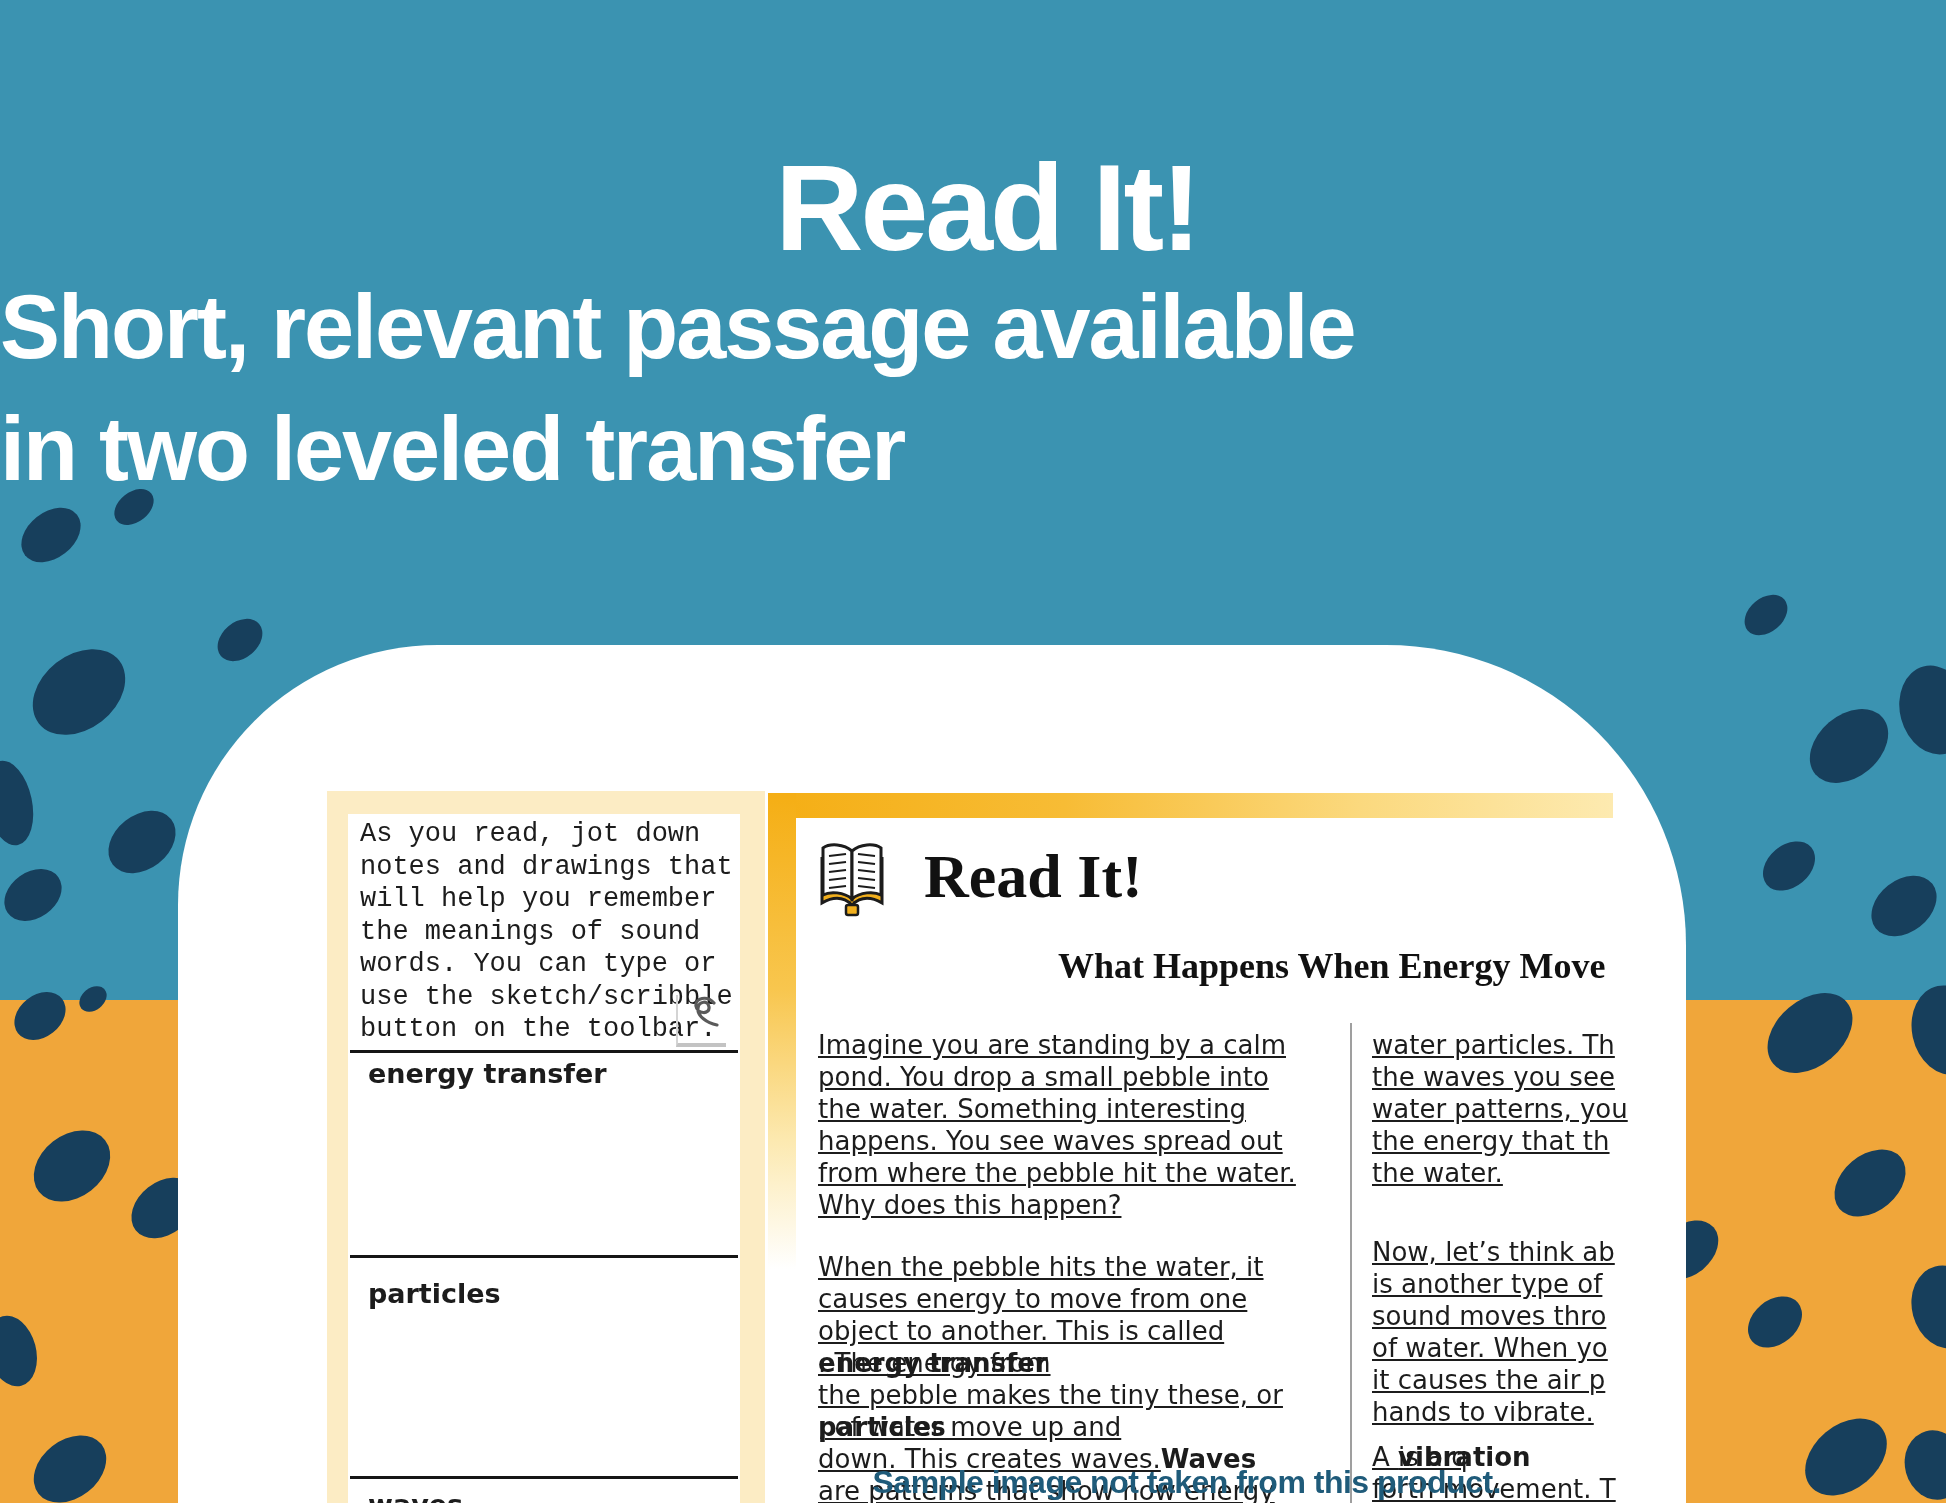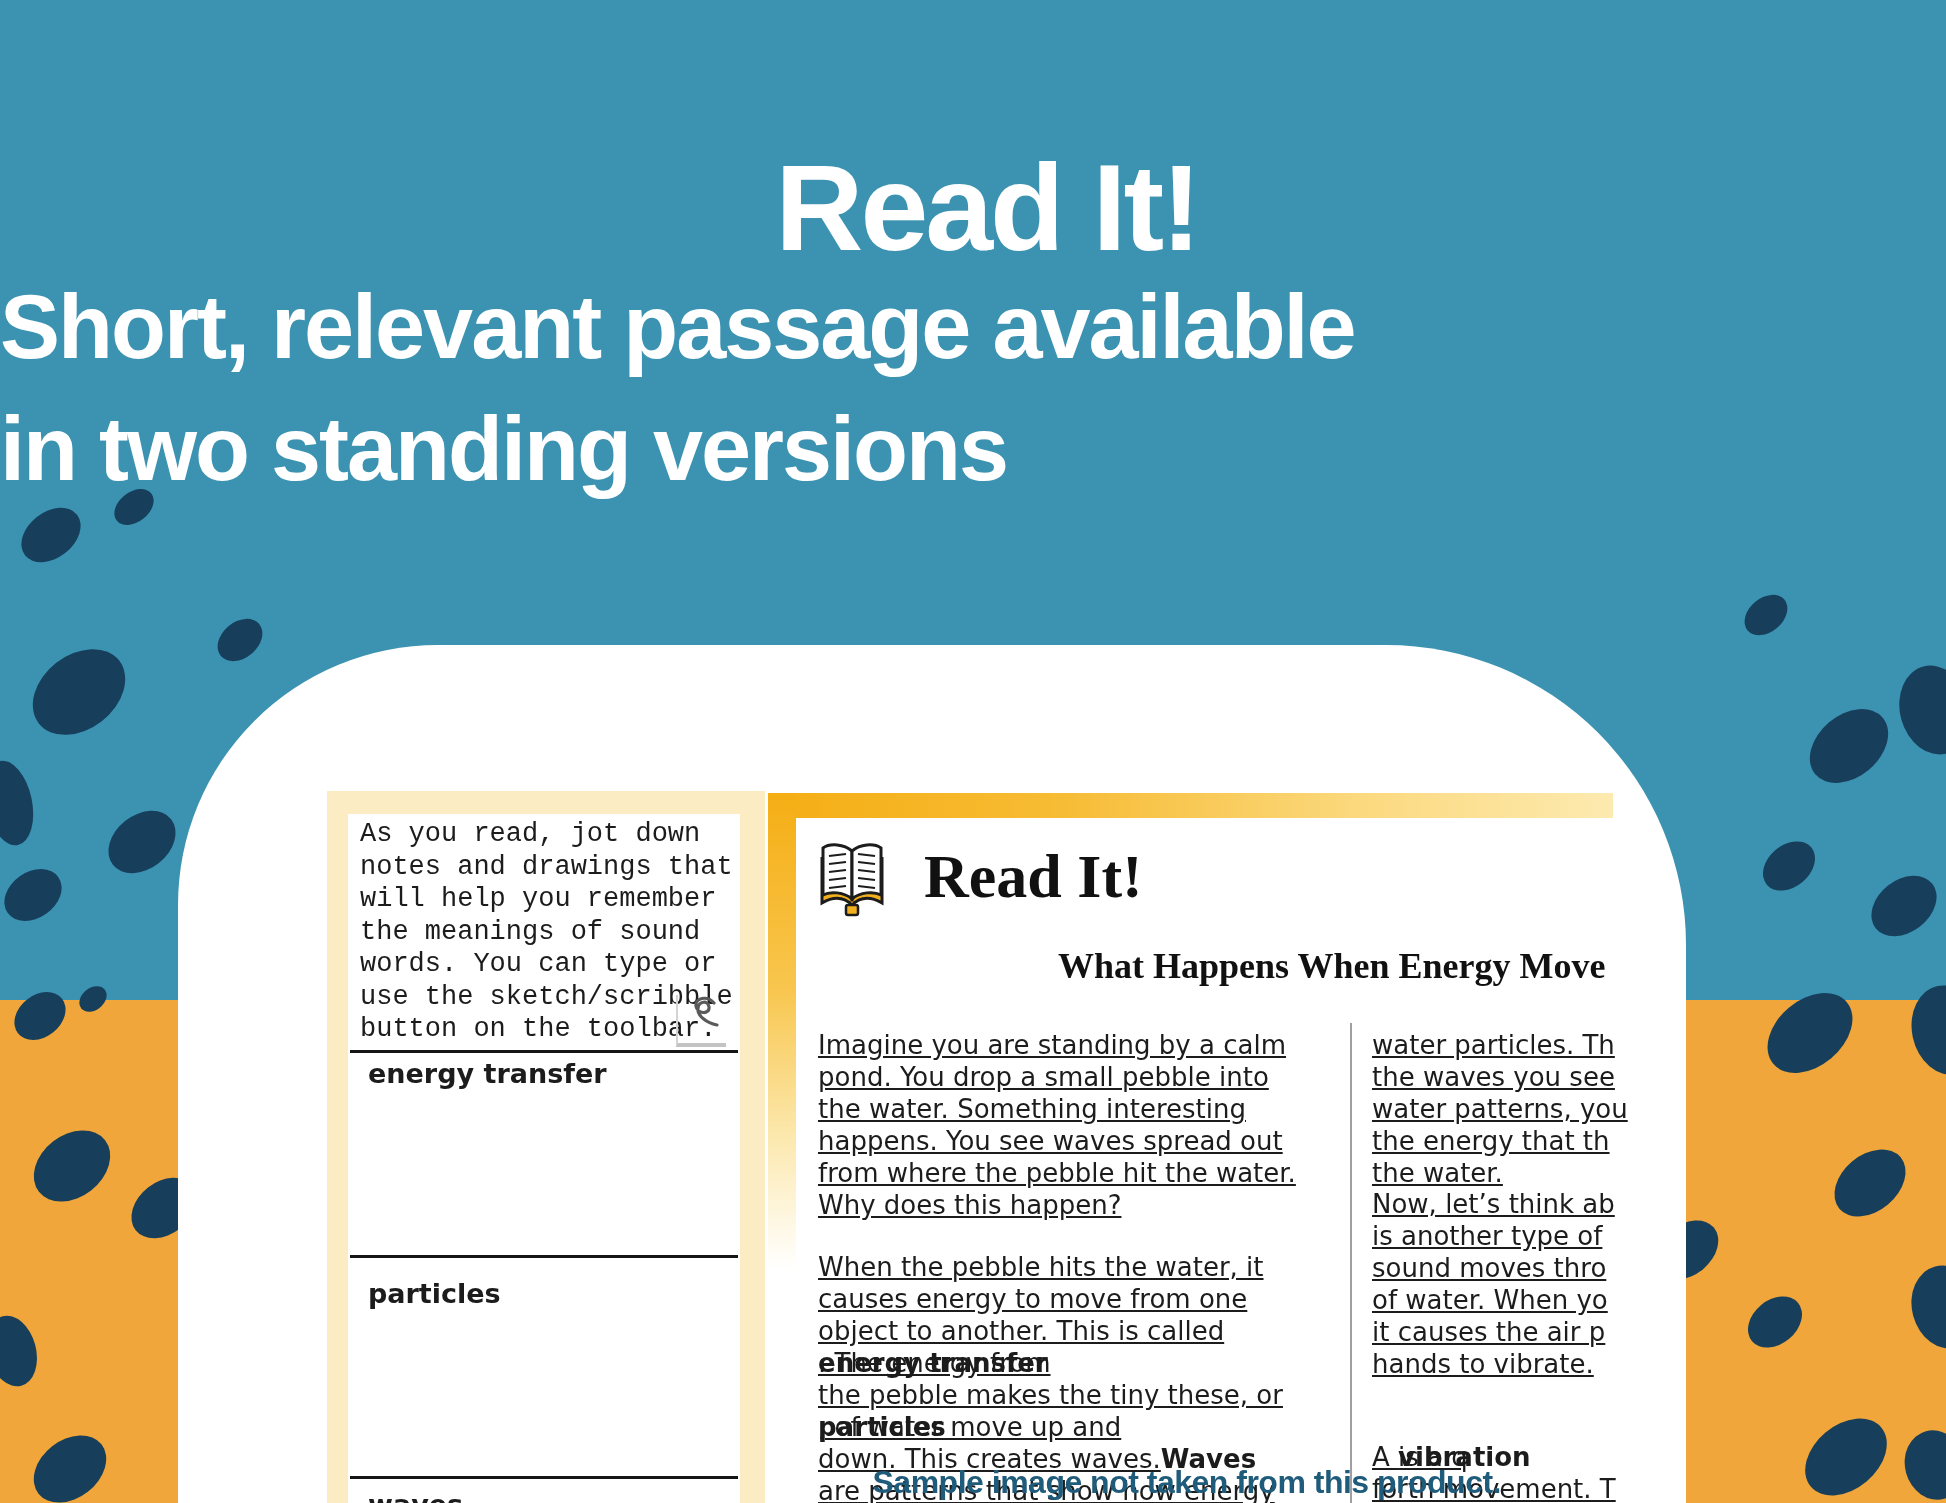--- a/index.html
+++ b/index.html
@@ -36,21 +36,21 @@
   .gold-left{left:590px;top:148px;width:28px;height:560px;
     background:linear-gradient(180deg,#f5ae14 0%,#f8c64e 35%,#fce9b0 62%,#ffffff 85%);}
   .book{left:634px;top:194px;width:80px;height:82px;}
   .ws-title{left:746px;top:196px;font-family:"Liberation Serif",serif;font-weight:700;
     font-size:62px;color:#111;white-space:nowrap;}
   .ws-sub{left:880px;top:300px;font-family:"Liberation Serif",serif;font-weight:700;
     font-size:36px;color:#111;white-space:nowrap;}
   .pcol{color:#1c1c1c;font-family:"DejaVu Sans",sans-serif;font-size:26px;text-decoration:underline;}
   .pcol .line{position:relative;height:32px;white-space:nowrap;}
   .c1p1{left:640px;top:385px}.c1p2{left:640px;top:607px}
-  .c2p1{left:1194px;top:385px}.c2p2{left:1194px;top:544px}.c2p3{left:1194px;top:797px}
+  .c2p1{left:1194px;top:385px}.c2p2{left:1194px;top:592px}.c2p3{left:1194px;top:797px}
   .vdiv{left:1172px;top:378px;width:2px;height:627px;background:#9f9f9f;}
   
   .caption{position:absolute;left:501px;top:1464px;width:1000px;text-align:right;
     color:#1f5b7a;font-weight:700;font-size:32px;letter-spacing:-0.5px;}
   b{font-weight:700;}
 </style>
 </head>
 <body>
 
 <div class="page">
@@ -80,21 +80,21 @@
   <div class="blob" style="left:1912px;top:985px;width:70px;height:90px;transform:rotate(-12deg)"></div>
   <div class="blob" style="left:1830px;top:1155px;width:80px;height:56px;transform:rotate(-40deg)"></div>
   <div class="blob" style="left:1912px;top:1265px;width:68px;height:84px;transform:rotate(-15deg)"></div>
   <div class="blob" style="left:1652px;top:1225px;width:70px;height:50px;transform:rotate(-40deg)"></div>
   <div class="blob" style="left:1745px;top:1300px;width:60px;height:44px;transform:rotate(-40deg)"></div>
   <div class="blob" style="left:1800px;top:1425px;width:92px;height:64px;transform:rotate(-40deg)"></div>
   <div class="blob" style="left:1905px;top:1430px;width:60px;height:70px;transform:rotate(-15deg)"></div>
 
   <div class="hero-title">Read It!</div>
   <div class="hero-sub hs1">Short, relevant passage available</div>
-  <div class="hero-sub hs2">in two standing versions</div>
+  <div class="hero-sub hs2">in two leveled transfer</div>
 
   <div class="card">
 
     <div class="sb-cream"></div>
     <div class="sb-white"></div>
     <div class="sb-text">
 
     <div class="line">As you read, jot down</div>
         <div class="line">notes and drawings that</div>
         <div class="line">will help you remember</div>

